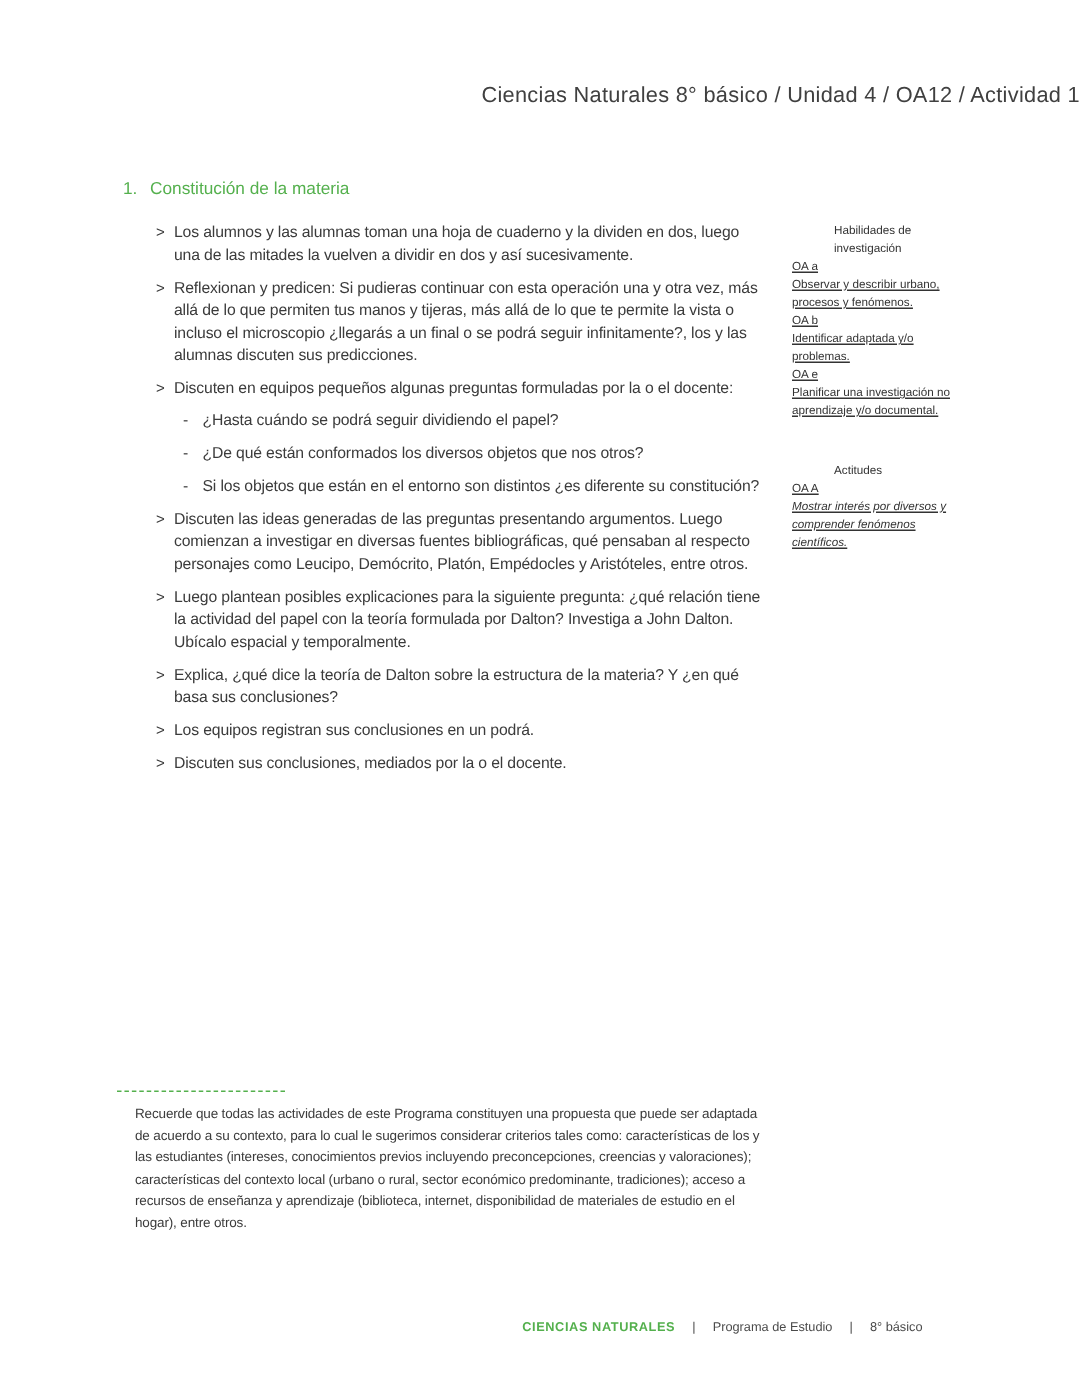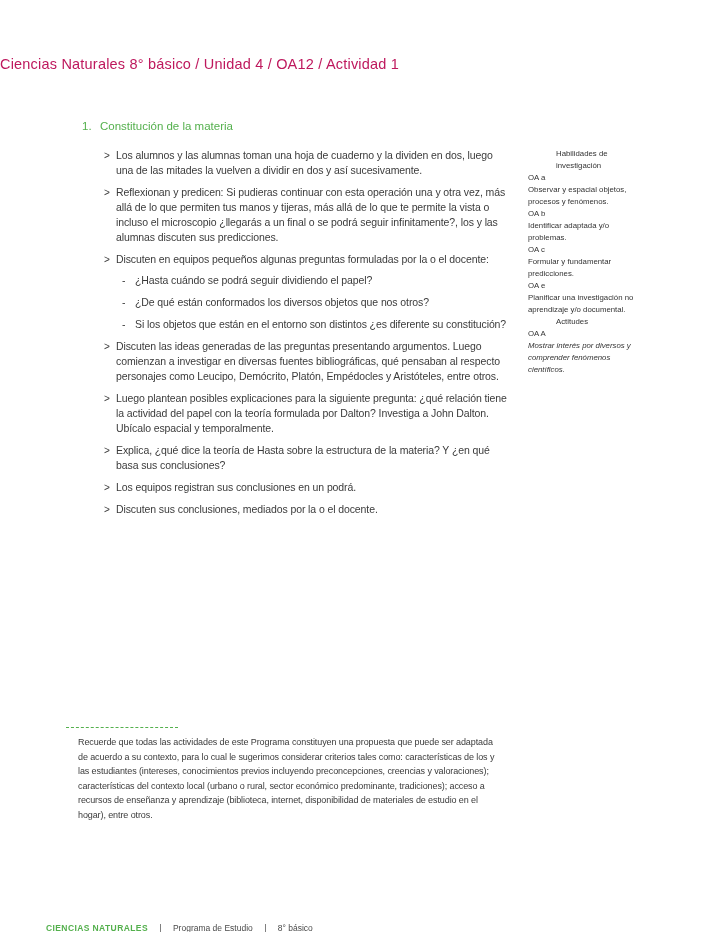--- a/index.html
+++ b/index.html
@@ -11,25 +11,25 @@
     background: #ffffff;
     font-family: "Liberation Sans", "DejaVu Sans", sans-serif;
     color: #3b3b3b;
     overflow: hidden;
   }
   .doc-title {
     position: absolute;
     top: 56px;
     left: 0;
     right: 0;
-    text-align: left;
+    text-align: right;
     font-size: 14.5px;
     font-weight: 400;
     letter-spacing: 0.2px;
-    color: #be185d;
+    color: #404040;
     margin: 0;
   }
   .section-heading {
     position: absolute;
     top: 120px;
     left: 82px;
     font-size: 11.5px;
     color: #54b04d;
     display: flex;
   }
@@ -69,53 +69,53 @@
     top: 0;
   }
   .sidebar {
     width: 114px;
     margin-left: 16px;
     font-size: 7.8px;
     line-height: 12px;
     color: #333333;
   }
   .sidebar .sb-title { margin: 0 0 0 0; padding-left: 28px; }
-  .sidebar .sb-block { margin: 0; }
+  .sidebar .sb-block { margin: 0; text-decoration: underline; }
   .sidebar .sb-code { }
-  .sidebar .attitudes-group { }
+  .sidebar .attitudes-group { margin-top: 28px; }
   .sidebar .italic { font-style: italic; }
   .footnote {
     position: absolute;
     top: 727px;
-    left: 66px;
+    left: 78px;
     width: 440px;
   }
   .footnote-rule {
     width: 112px;
     height: 0;
     border-top: 1.5px dashed #54b04d;
     margin-bottom: 7px;
   }
   .footnote-text {
     margin: 0 0 0 12px;
     width: 424px;
     font-size: 9px;
     line-height: 14.5px;
     color: #3b3b3b;
     letter-spacing: -0.1px;
   }
   .page-footer {
     position: absolute;
-    top: 923px;
+    top: 879px;
     left: 0;
     width: 615px;
+    text-align: right;
     font-size: 8.5px;
     color: #4a4a4a;
     white-space: nowrap;
-    padding-left: 46px;
   }
   .page-footer .brand {
     color: #54b04d;
     font-weight: 700;
     letter-spacing: 0.4px;
   }
   .page-footer .sep { margin: 0 9px; color: #4a4a4a; }
 </style>
 </head>
 <body>
@@ -162,46 +162,42 @@
         <li class="bullet-item">
           <span class="marker">&gt;</span>
           <span>Discuten las ideas generadas de las preguntas presentando argumentos. Luego comienzan a investigar en diversas fuentes bibliográficas, qué pensaban al respecto personajes como Leucipo, Demócrito, Platón, Empédocles y Aristóteles, entre otros.</span>
         </li>
         <li class="bullet-item">
           <span class="marker">&gt;</span>
           <span>Luego plantean posibles explicaciones para la siguiente pregunta: ¿qué relación tiene la actividad del papel con la teoría formulada por Dalton? Investiga a John Dalton. Ubícalo espacial y temporalmente.</span>
         </li>
         <li class="bullet-item">
           <span class="marker">&gt;</span>
-          <span>Explica, ¿qué dice la teoría de Hasta sobre la estructura de la materia? Y ¿en qué basa sus conclusiones?</span>
+          <span>Explica, ¿qué dice la teoría de Dalton sobre la estructura de la materia? Y ¿en qué basa sus conclusiones?</span>
         </li>
         <li class="bullet-item">
           <span class="marker">&gt;</span>
           <span>Los equipos registran sus conclusiones en un podrá.</span>
         </li>
         <li class="bullet-item">
           <span class="marker">&gt;</span>
           <span>Discuten sus conclusiones, mediados por la o el docente.</span>
         </li>
       </ul>
     </div>
 
     <aside class="sidebar">
       <div class="sb-title">Habilidades de investigación</div>
       <div class="sb-block">
         <div class="sb-code">OA a</div>
-        <div class="sb-text">Observar y espacial objetos, procesos y fenómenos.</div>
+        <div class="sb-text">Observar y describir urbano, procesos y fenómenos.</div>
       </div>
       <div class="sb-block">
         <div class="sb-code">OA b</div>
         <div class="sb-text">Identificar adaptada y/o problemas.</div>
-      </div>
-      <div class="sb-block">
-        <div class="sb-code">OA c</div>
-        <div class="sb-text">Formular y fundamentar predicciones.</div>
       </div>
       <div class="sb-block">
         <div class="sb-code">OA e</div>
         <div class="sb-text">Planificar una investigación no aprendizaje y/o documental.</div>
       </div>
       <div class="attitudes-group">
         <div class="sb-title">Actitudes</div>
         <div class="sb-block">
           <div class="sb-code">OA A</div>
           <div class="sb-text italic">Mostrar interés por diversos y comprender fenómenos científicos.</div>

